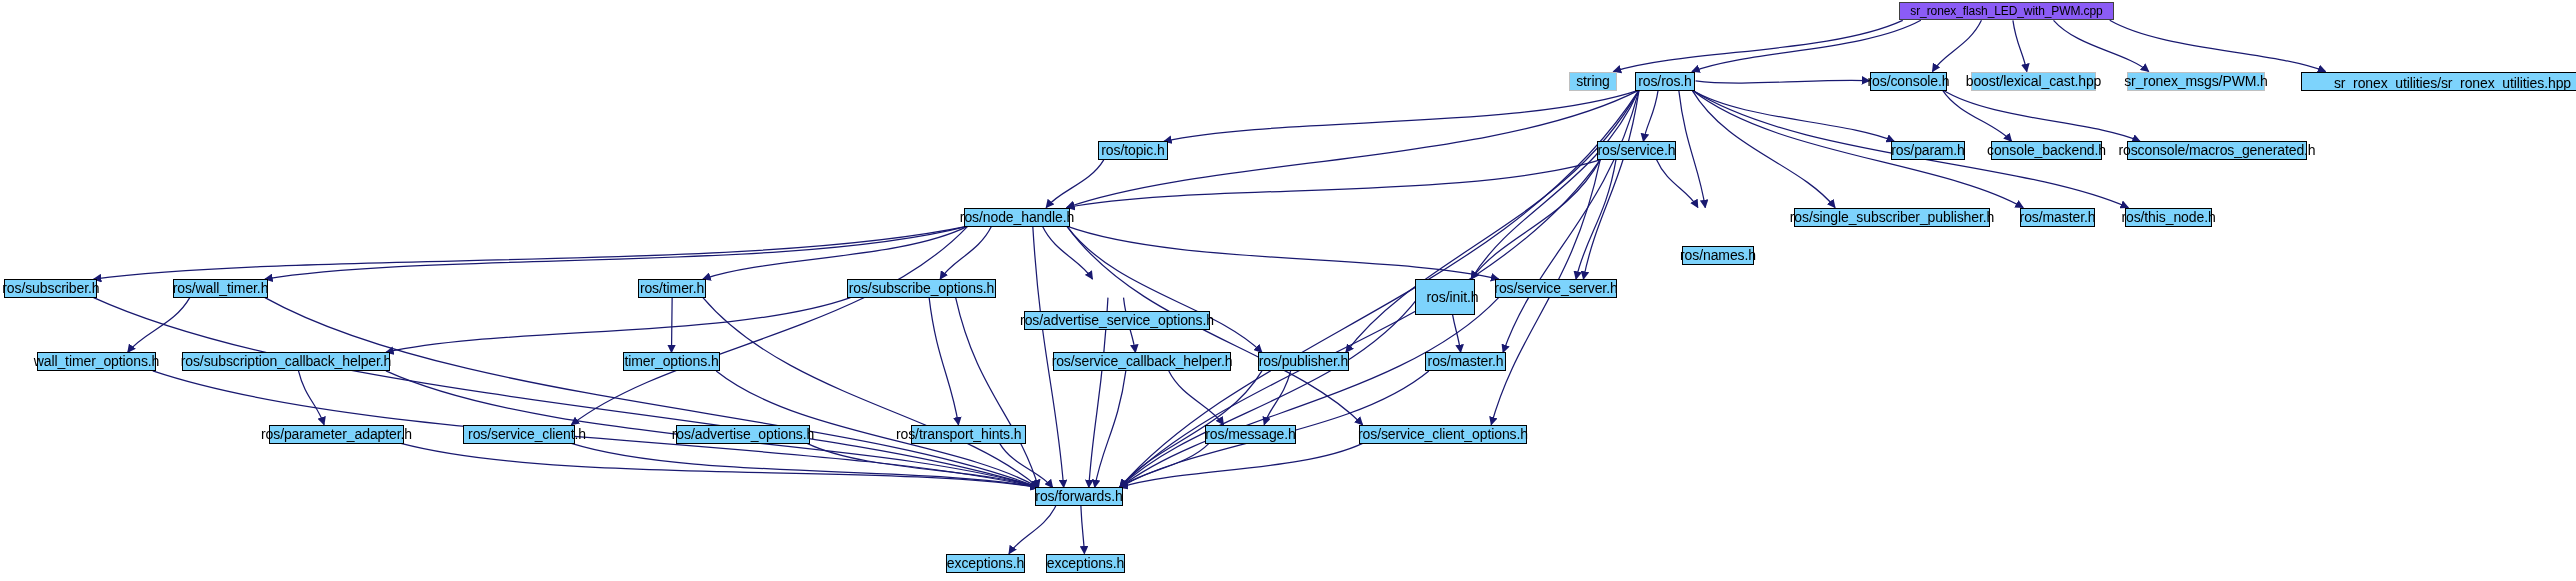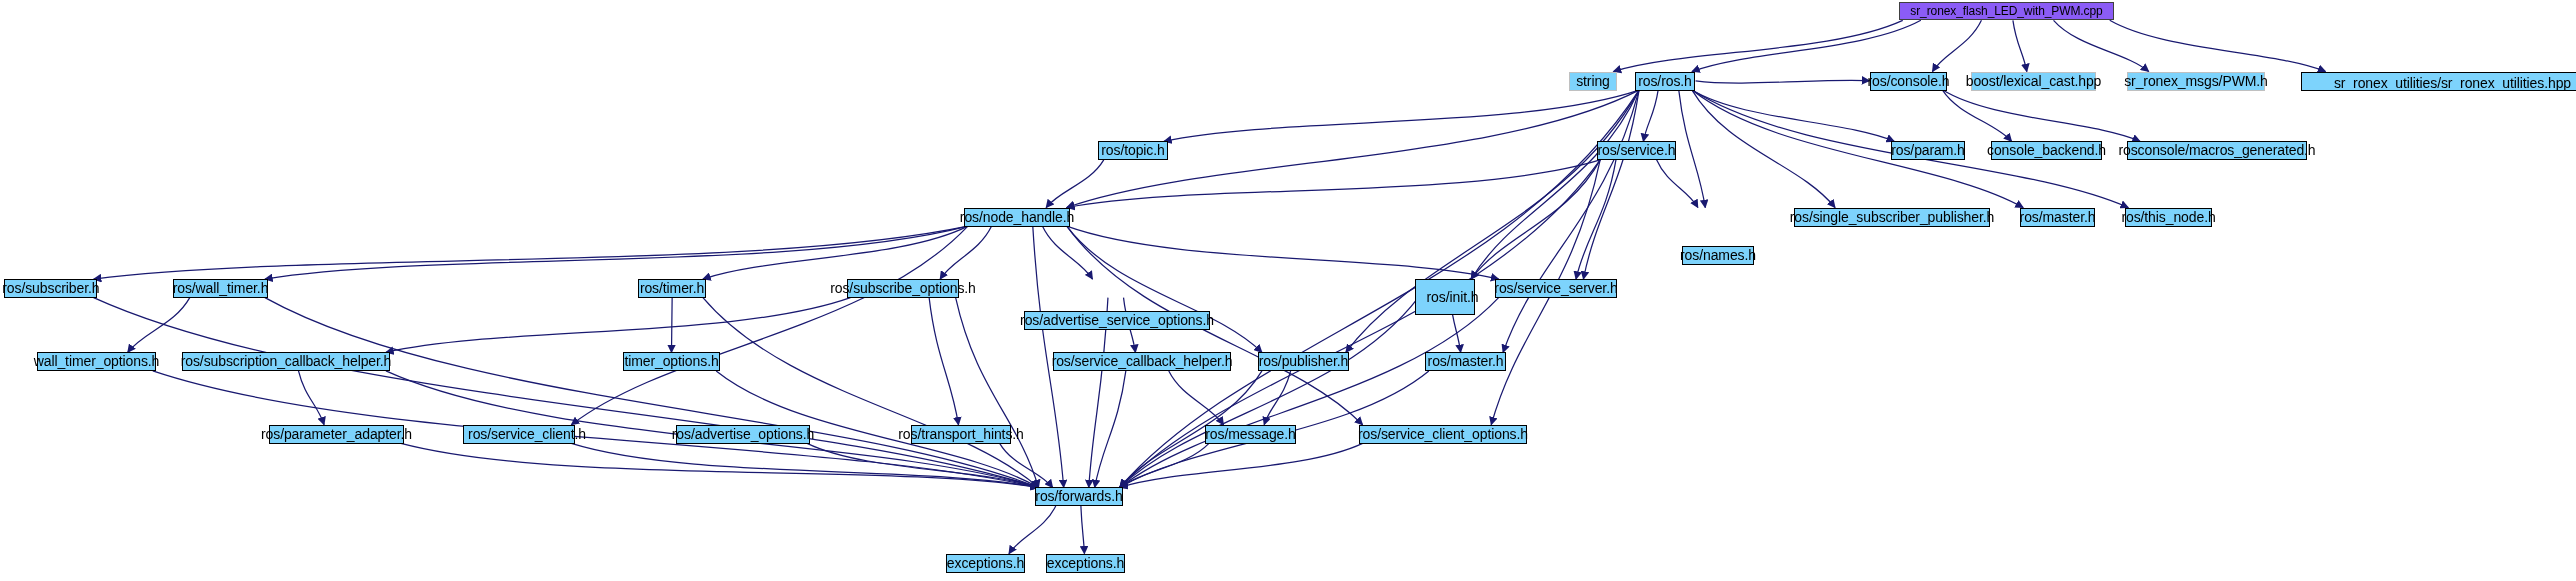--- a/index.html
+++ b/index.html
@@ -190,21 +190,21 @@
       </div>
       <div class="node" style="left: 4.4px; top: 279px; width: 93px; height: 18.5px;">
         <span class="node-label">ros/subscriber.h</span>
       </div>
       <div class="node" style="left: 173px; top: 279px; width: 95px; height: 18.5px;">
         <span class="node-label">ros/wall_timer.h</span>
       </div>
       <div class="node" style="left: 638px; top: 279px; width: 68px; height: 18.5px;">
         <span class="node-label">ros/timer.h</span>
       </div>
-      <div class="node" style="left: 847px; top: 279px; width: 112px; height: 18.5px;">
+      <div class="node" style="left: 847px; top: 279px; width: 149px; height: 18.5px;">
         <span class="node-label">ros/subscribe_options.h</span>
       </div>
       <div class="node" style="left: 1024px; top: 279px; width: 186px; height: 18.5px; margin-top: 32px;">
         <span class="node-label">ros/advertise_service_options.h</span>
       </div>
       <div class="node" style="left: 1415px; top: 279px; width: 60px; height: 36px; padding-left: 15px;">
         <span class="node-label">ros/init.h</span>
       </div>
       <div class="node" style="left: 1495px; top: 279px; width: 122px; height: 18.5px;">
         <span class="node-label">ros/service_server.h</span>
@@ -229,21 +229,21 @@
       </div>
       <div class="node" style="left: 269px; top: 425px; width: 135px; height: 18.5px;">
         <span class="node-label">ros/parameter_adapter.h</span>
       </div>
       <div class="node" style="left: 463px; top: 425px; width: 112px; height: 18.5px; padding-left: 16px;">
         <span class="node-label">ros/service_client.h</span>
       </div>
       <div class="node" style="left: 676px; top: 425px; width: 134px; height: 18.5px;">
         <span class="node-label">ros/advertise_options.h</span>
       </div>
-      <div class="node" style="left: 911px; top: 425px; width: 100px; height: 18.5px;">
+      <div class="node" style="left: 911px; top: 425px; width: 115px; height: 18.5px; justify-content: flex-end;">
         <span class="node-label">ros/transport_hints.h</span>
       </div>
       <div class="node" style="left: 1205px; top: 425px; width: 91px; height: 18.5px;">
         <span class="node-label">ros/message.h</span>
       </div>
       <div class="node" style="left: 1359px; top: 425px; width: 168px; height: 18.5px;">
         <span class="node-label">ros/service_client_options.h</span>
       </div>
       <div class="node" style="left: 1035px; top: 487px; width: 88px; height: 18.5px;">
         <span class="node-label">ros/forwards.h</span>

